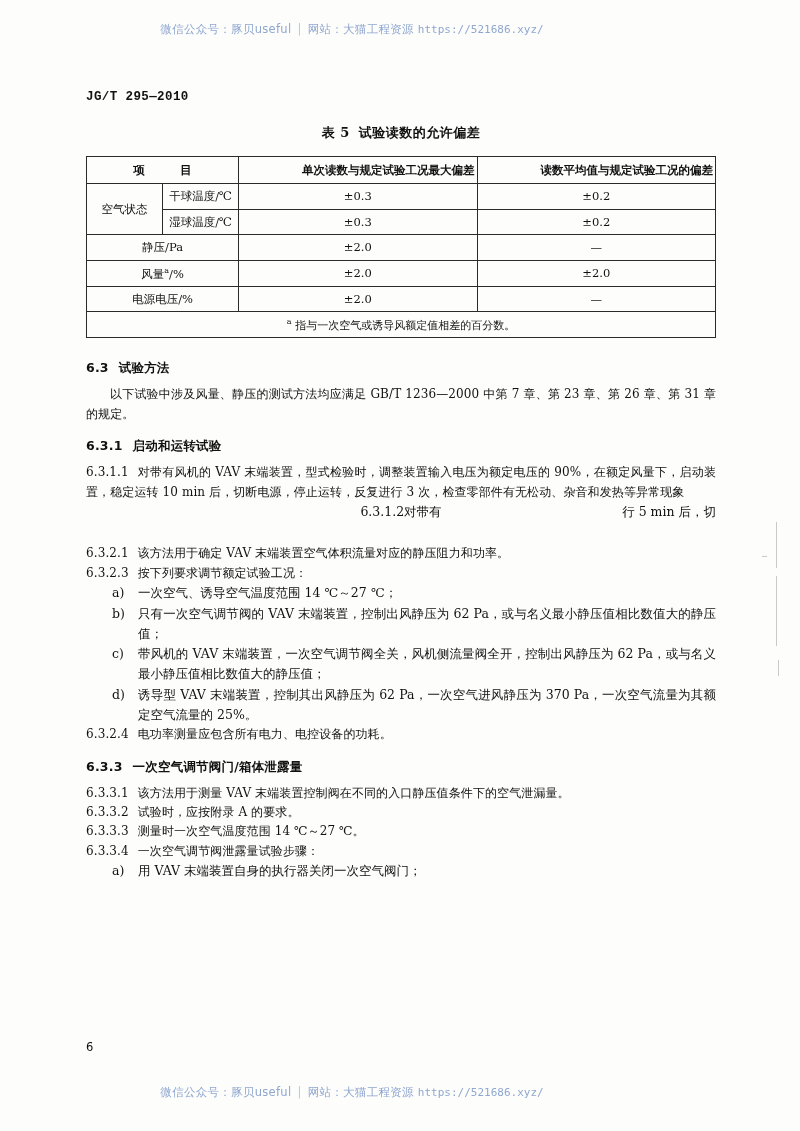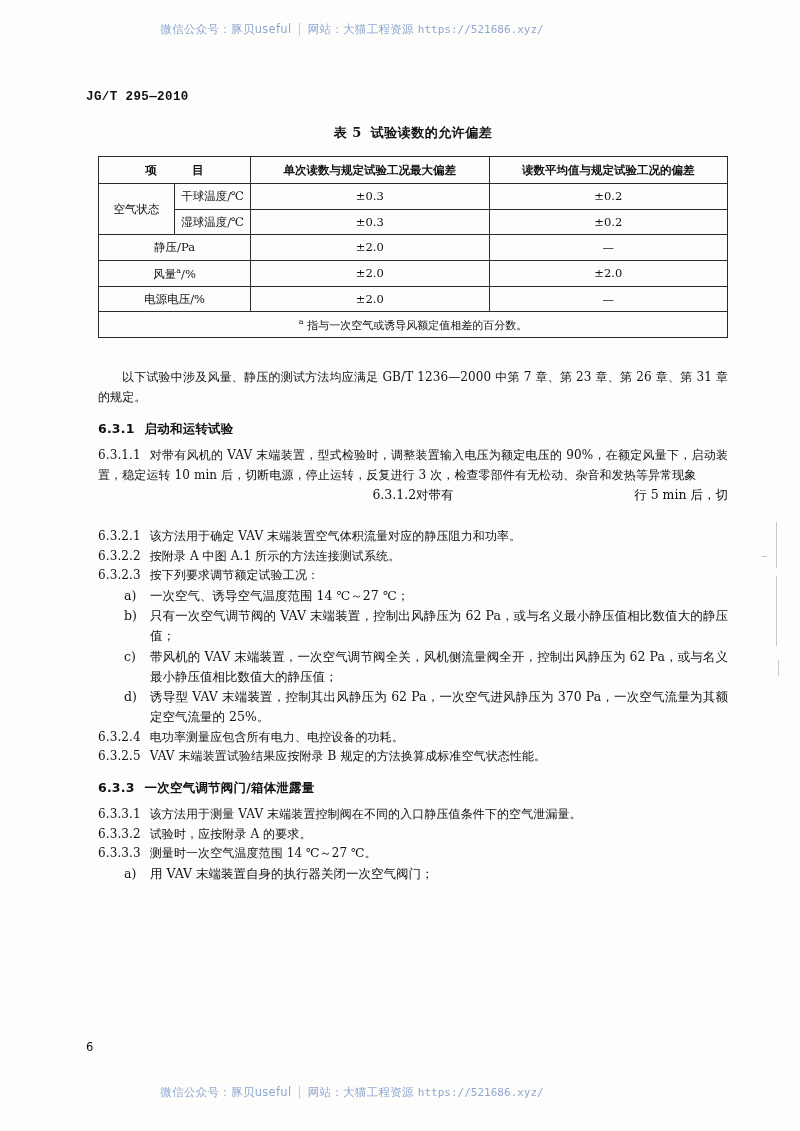--- a/index.html
+++ b/index.html
@@ -53,21 +53,21 @@
     top: 90px;
     font-family: Liberation Mono, monospace;
     font-weight: bold;
     font-size: 12.5px;
     letter-spacing: 0.4px;
   }
 
   
   .content {
     position: absolute;
-    left: 98px;
+    left: 86px;
     top: 124px;
     width: 630px;
   }
 
   
   .table-title {
     text-align: center;
     font-size: 13px;
     font-weight: bold;
     margin: 0 0 14px 0;
@@ -88,21 +88,21 @@
     padding: 5px 2px;
     font-weight: normal;
     line-height: 1.25;
   }
   table.t5 thead th {
     font-weight: bold;
     padding: 6px 2px;
   }
   table.t5 .c-item-a { width: 120px; border-radius: 6px; }
   table.t5 .c-item-b { width: 128px; margin-left: 40px; }
-  table.t5 .c-val    { width: 191px; }
+  table.t5 .c-val    { width: 191px; text-align: right; }
   .item-head { letter-spacing: 12px; padding-left: 12px; }
   td.note {
     text-align: left;
     padding: 6px 8px 6px 22px;
     font-size: 11px;
     font-weight: bold;
   }
   td.note sup { font-size: 8px; }
   .sup-a { font-size: 8px; vertical-align: super; }
 
@@ -238,20 +238,23 @@
           <td>—</td>
         </tr>
         <tr>
           <td class="note" colspan="4"><sup>a</sup> <span>指与一次空气或诱导风额定值相差的百分数。</span></td>
         </tr>
       </tbody>
     </table>
 
     <div class="sp-lg"></div>
 
+    <h3 class="clause">
+      <span class="cnum">6.3</span><span>试验方法</span>
+    </h3>
     <div class="sp-sm"></div>
     <p class="para indent">以下试验中涉及风量、静压的测试方法均应满足 GB/T 1236—2000 中第 7 章、第 23 章、第 26 章、第 31 章的规定。</p>
 
     <div class="sp-md"></div>
 
     <h3 class="clause">
       <span class="cnum">6.3.1</span><span>启动和运转试验</span>
     </h3>
     <div class="sp-sm"></div>
     <p class="para numbered">
@@ -263,23 +266,20 @@
       <span class="tail">行 5 min 后，切</span>
     </div>
 
     <div class="sp-md"></div>
 
     <div class="sp-sm"></div>
     <p class="para numbered">
       <span class="pnum">6.3.2.1</span><span>该方法用于确定 VAV 末端装置空气体积流量对应的静压阻力和功率。</span>
     </p>
     <p class="para numbered">
-      <span class="pnum">6.3.2.2</span><span>按附录 A 中图 A.1 所示的方法连接测试系统。</span>
-    </p>
-    <p class="para numbered">
       <span class="pnum">6.3.2.3</span><span>按下列要求调节额定试验工况：</span>
     </p>
 
     <div class="litem">
       <span class="marker">a)</span>
       <span class="ltext">一次空气、诱导空气温度范围 14 ℃～27 ℃；</span>
     </div>
     <div class="litem">
       <span class="marker">b)</span>
       <span class="ltext">只有一次空气调节阀的 VAV 末端装置，控制出风静压为 62 Pa，或与名义最小静压值相比数值大的静压值；</span>
@@ -288,40 +288,40 @@
       <span class="marker">c)</span>
       <span class="ltext">带风机的 VAV 末端装置，一次空气调节阀全关，风机侧流量阀全开，控制出风静压为 62 Pa，或与名义最小静压值相比数值大的静压值；</span>
     </div>
     <div class="litem">
       <span class="marker">d)</span>
       <span class="ltext">诱导型 VAV 末端装置，控制其出风静压为 62 Pa，一次空气进风静压为 370 Pa，一次空气流量为其额定空气流量的 25%。</span>
     </div>
 
     <p class="para numbered">
       <span class="pnum">6.3.2.4</span><span>电功率测量应包含所有电力、电控设备的功耗。</span>
-    </p>
-    <p class="para numbered">
-      <span class="pnum">6.3.2.5</span><span>VAV 末端装置试验结果应按附录 B 规定的方法换算成标准空气状态性能。</span>
     </p>
 
     <div class="sp-md"></div>
 
     <h3 class="clause">
       <span class="cnum">6.3.3</span><span>一次空气调节阀门/箱体泄露量</span>
     </h3>
     <div class="sp-sm"></div>
     <p class="para numbered">
       <span class="pnum">6.3.3.1</span><span>该方法用于测量 VAV 末端装置控制阀在不同的入口静压值条件下的空气泄漏量。</span>
     </p>
     <p class="para numbered">
       <span class="pnum">6.3.3.2</span><span>试验时，应按附录 A 的要求。</span>
     </p>
     <p class="para numbered">
       <span class="pnum">6.3.3.3</span><span>测量时一次空气温度范围 14 ℃～27 ℃。</span>
     </p>
+    <p class="para numbered">
+      <span class="pnum">6.3.3.4</span><span>一次空气调节阀泄露量试验步骤：</span>
+    </p>
     <div class="litem">
       <span class="marker">a)</span>
       <span class="ltext">用 VAV 末端装置自身的执行器关闭一次空气阀门；</span>
     </div>
 
   </div>
 
   <div class="folio">6</div>
 
   <div class="scan-mark m1"></div>

